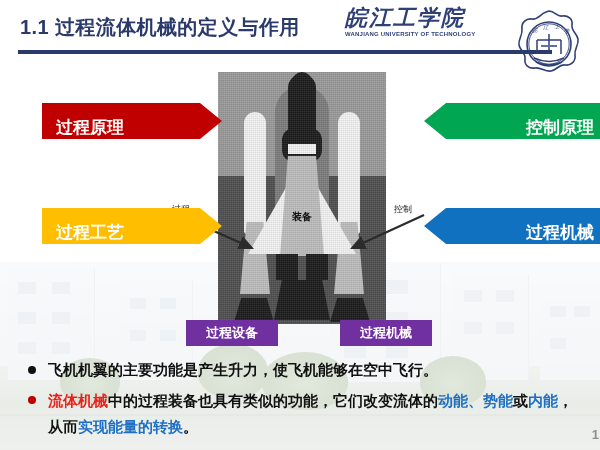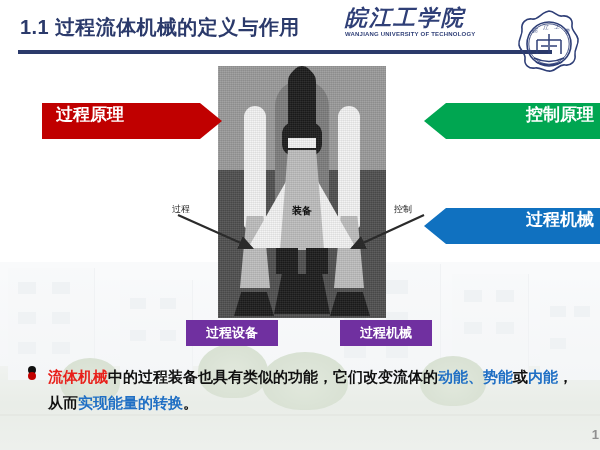--- a/index.html
+++ b/index.html
@@ -103,21 +103,21 @@
   }
   .uni-emblem {
     position: absolute;
     left: 512px; top: 8px;
     width: 74px; height: 74px;
   }
 
   
   .shuttle-photo {
     position: absolute;
-    left: 218px; top: 66px;
+    left: 218px; top: 72px;
     width: 168px; height: 252px;
     background: #8a8a8a;
     overflow: hidden;
   }
   .sp-topbg { position:absolute; left:0; top:0; width:168px; height:104px; background:#9a9a9a; }
   .sp-botbg { position:absolute; left:0; top:104px; width:168px; height:148px; background:#4f4f4f; }
   .sp-lgrey { position:absolute; background:#bdbdbd; }
   .sp-white { position:absolute; background:#f2f2f2; }
   .sp-dark  { position:absolute; background:#1c1c1c; }
   .sp-mid   { position:absolute; background:#7d7d7d; }
@@ -147,21 +147,21 @@
     color: #222;
     font-family: "Liberation Serif","DejaVu Serif",serif;
     white-space: nowrap;
   }
 
   
   .chev {
     position: absolute;
     height: 36px;
     display: flex;
-    align-items: flex-start;
+    align-items: flex-end;
     color: #ffffff;
     font-size: 17px;
     font-weight: bold;
     white-space: nowrap;
   }
   .chev-right {
     padding-left: 14px; padding-right: 26px;
     clip-path: polygon(0 0, calc(100% - 22px) 0, 100% 50%, calc(100% - 22px) 100%, 0 100%);
   }
   .chev-left {
@@ -367,40 +367,44 @@
     <line x1="424" y1="215" x2="352" y2="248" stroke="#2b2b2b" stroke-width="2.2" marker-end="url(#ah)"></line>
   </svg>
 
   <div class="pointer-label" style="left:172px;top:203px;">过程</div>
   <div class="pointer-label" style="left:394px;top:203px;">控制</div>
 
   <div class="chev chev-right" id="chev-process-principle">
     <span>过程原理</span>
   </div>
 
+  <div class="chev chev-right" id="chev-process-tech">
+    <span>过程工艺</span>
+  </div>
 
   <div class="chev chev-left" id="chev-control-tech">
     <span>控制原理</span>
   </div>
 
   <div class="chev chev-left" id="chev-control-principle">
     <span>过程机械</span>
   </div>
 
   <div class="tag" id="tag-process-machinery">
     <span>过程机械</span>
   </div>
   <div class="tag" id="tag-process-equipment">
     <span>过程设备</span>
   </div>
 
   <div class="bullets">
 
     <div class="bullet b1">
       <span class="dot"></span>
+      <span>飞机机翼的主要功能是产生升力，使飞机能够在空中飞行。</span>
     </div>
 
     <div class="bullet b2">
       <span class="dot"></span>
       <span class="hi-red">流体机械</span><span>中的过程装备也具有类似的功能，它们改变流体的</span><span class="hi-blue">动能、势能</span><span>或</span><span class="hi-blue">内能</span><span>，从而</span><span class="hi-blue">实现能量的转换</span><span>。</span>
     </div>
 
   </div>
 
   <div class="page-number">1</div>

